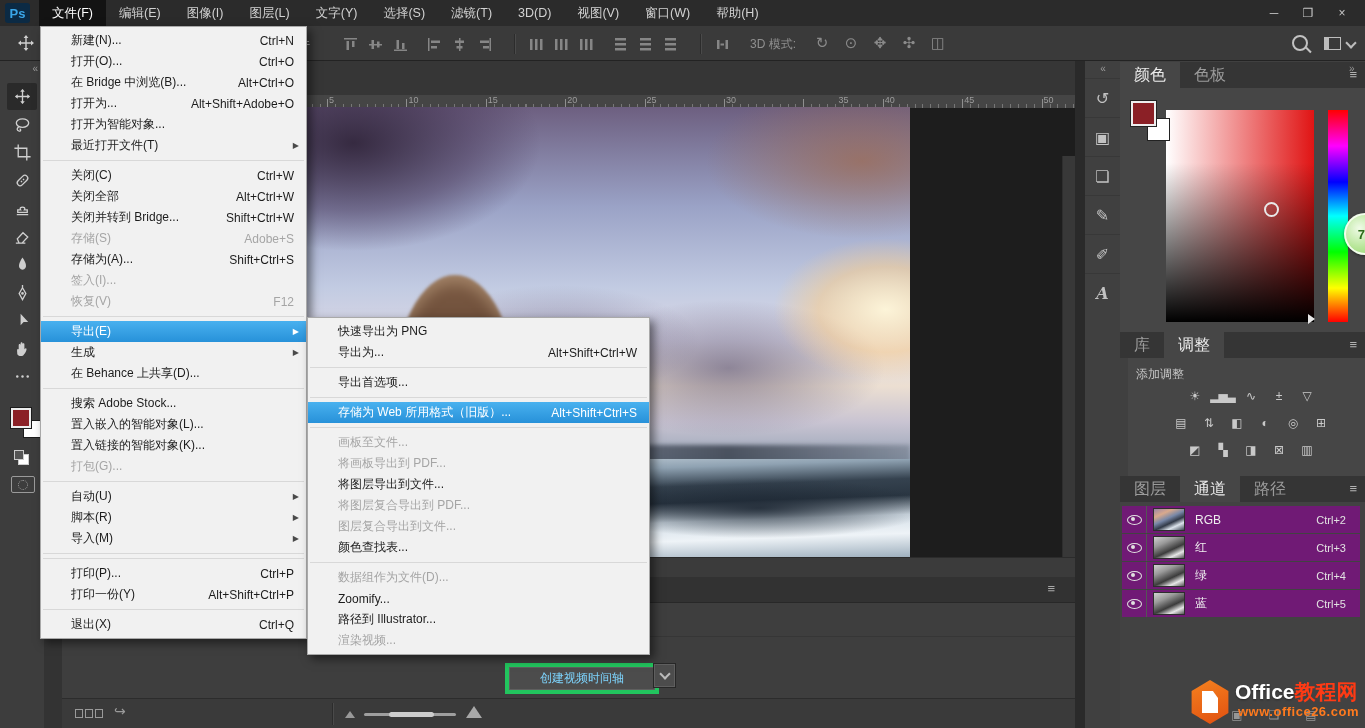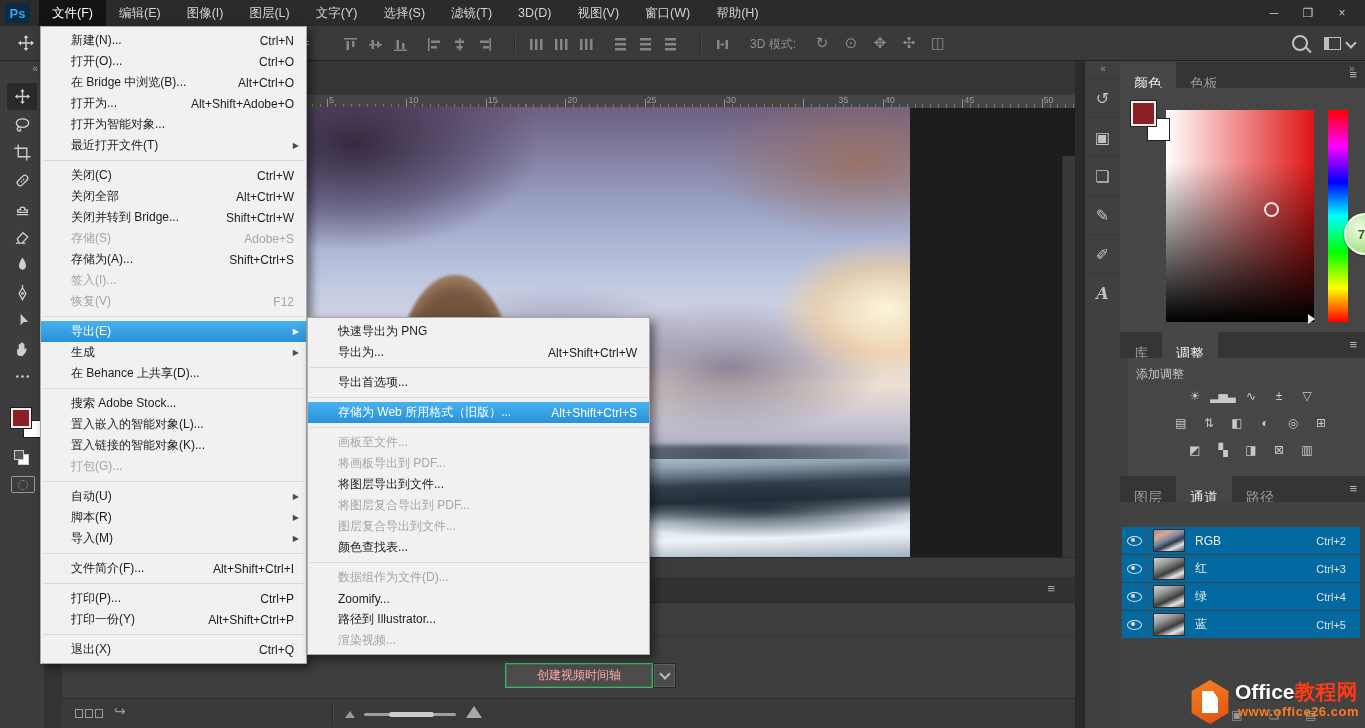--- a/index.html
+++ b/index.html
@@ -68,64 +68,64 @@
   #head{position:absolute;left:88px;top:168px;width:124px;height:290px;filter:blur(1.5px);
     background:linear-gradient(180deg,#7d5c44 0%,#5d4030 35%,#3a2718 75%);
     border-radius:50% 50% 35% 35%/42% 42% 20% 20%;box-shadow:inset 0 8px 14px rgba(232,204,170,.35);}
   #vscroll{position:absolute;right:0;top:48px;width:12px;height:469px;background:#383838;border-left:1px solid #2e2e2e;}
   #hscrollstrip{position:absolute;left:0;top:497px;width:1031px;height:20px;background:#3b3b3b;border-top:1px solid #2b2b2b;}
   
   #timeline{position:absolute;left:62px;top:577px;width:1013px;height:151px;background:#3e3e3e;}
   #tlhead{position:absolute;left:0;top:0;width:100%;height:25px;background:#323232;border-bottom:1px solid #282828;}
   #tlmenu{position:absolute;right:20px;top:4px;color:#a8a8a8;font-size:13px;}
   #tlband{position:absolute;left:0;top:25px;width:100%;height:34px;border-bottom:1px solid #363636;}
-  #tlbutton{position:absolute;left:443px;top:86px;width:146px;height:23px;background:#4c4c4c;border:1px solid #22c55e;
-    box-shadow:inset 0 0 0 1px #5f5f5f;color:#fca5a5;font-size:12px;display:flex;align-items:center;justify-content:center;}
+  #tlbutton{position:absolute;left:443px;top:86px;width:146px;height:23px;background:#4c4c4c;border:4px solid #22c55e;
+    box-shadow:inset 0 0 0 1px #5f5f5f;color:#7dd3fc;font-size:12px;display:flex;align-items:center;justify-content:center;}
   #tlchev{position:absolute;left:591px;top:86px;width:21px;height:23px;background:#4c4c4c;border:1px solid #272727;
     box-shadow:inset 0 0 0 1px #5f5f5f;display:flex;align-items:center;justify-content:center;}
   #tlchev i{width:6px;height:6px;border-right:2px solid #bbb;border-bottom:2px solid #bbb;transform:rotate(45deg);margin-top:-3px;display:block;}
   #tlbottom{position:absolute;left:0;top:121px;width:100%;height:30px;background:#3a3a3a;border-top:1px solid #2c2c2c;}
   #ooo{position:absolute;left:13px;top:10px;display:flex;gap:2px;}
   #ooo i{width:6px;height:7px;border:1px solid #9a9a9a;display:block;}
   #sharearrow{position:absolute;left:52px;top:4px;color:#9a9a9a;font-size:14px;}
   #tldiv{position:absolute;left:270px;top:4px;width:1px;height:22px;background:#2c2c2c;border-right:1px solid #4a4a4a;}
   #ztri1{position:absolute;left:283px;top:12px;width:0;height:0;border-left:5px solid transparent;border-right:5px solid transparent;border-bottom:7px solid #999;}
   #ztrack{position:absolute;left:302px;top:14px;width:92px;height:3px;background:#9f9f9f;border-radius:2px;}
   #ztrack i{position:absolute;left:25px;top:-1px;width:45px;height:5px;background:#cdcdcd;border-radius:3px;display:block;}
   #ztri2{position:absolute;left:404px;top:7px;width:0;height:0;border-left:8px solid transparent;border-right:8px solid transparent;border-bottom:12px solid #a8a8a8;}
   
   #gapstrip{position:absolute;left:1075px;top:60px;width:10px;height:668px;background:#2a2a2a;}
   #iconstrip{position:absolute;left:1085px;top:60px;width:35px;height:668px;background:#404040;border-right:1px solid #333;}
   #striphead{height:15px;color:#9a9a9a;font-size:10px;text-align:center;padding-top:3px;letter-spacing:-1px;}
   .sicon{width:35px;height:38px;display:flex;align-items:center;justify-content:center;color:#c2c2c2;font-size:16px;border-top:1px solid #383838;}
   .sicon.serif{font-family:"DejaVu Serif","Liberation Serif",serif;font-style:italic;font-weight:bold;}
   #rightcol{position:absolute;left:1120px;top:60px;width:245px;height:668px;background:#404040;}
   .ptabbar{position:absolute;left:0;width:245px;height:26px;background:#353535;display:flex;}
-  .ptab{padding:8px 14px;line-height:26px;font-size:14px;color:#9b9b9b;white-space:nowrap;}
+  .ptab{padding:0 14px;line-height:26px;font-size:16px;color:#9b9b9b;white-space:nowrap;}
   .ptab.act{background:#464646;color:#eaeaea;}
   .pmenu{position:absolute;right:8px;top:5px;color:#b2b2b2;font-size:13px;}
   #colortabs{top:2px;}
   #colorbody{position:absolute;left:0;top:28px;width:245px;height:244px;background:#464646;}
   #cfg{position:absolute;left:10px;top:12px;width:25px;height:25px;background:#8b2026;border:1px solid #222;box-shadow:inset 0 0 0 2px #eee;z-index:2;}
   #cbg{position:absolute;left:27px;top:30px;width:21px;height:21px;background:#fff;border:1px solid #222;z-index:1;}
   #cfield{position:absolute;left:46px;top:22px;width:148px;height:212px;
     background:linear-gradient(to top,#000,rgba(0,0,0,0) 75%),linear-gradient(to right,#fff,#e01414);}
   #cmark{position:absolute;left:98px;top:92px;width:11px;height:11px;border:2px solid #e8e8e8;border-radius:50%;}
   #chue{position:absolute;left:208px;top:22px;width:20px;height:212px;
     background:linear-gradient(#f00,#f0f 17%,#00f 34%,#0ff 50%,#0f0 67%,#ff0 84%,#f00);}
   #chuetri{position:absolute;left:188px;top:226px;width:0;height:0;border-top:5px solid transparent;border-bottom:5px solid transparent;border-left:7px solid #e8e8e8;}
   #adjtabs{top:272px;}
   #adjbody{position:absolute;left:8px;top:298px;width:245px;height:118px;background:#464646;}
   #addlabel{position:absolute;left:8px;top:8px;color:#c6c6c6;font-size:12px;}
   .adjrow{position:absolute;left:0;width:245px;display:flex;justify-content:center;gap:5px;}
   #adjr1{top:28px;}#adjr2{top:55px;}#adjr3{top:82px;}
   .adjicon{width:23px;height:19px;color:#c9c9c9;font-size:12px;display:flex;align-items:center;justify-content:center;letter-spacing:-1px;}
   #chtabs{top:416px;}
   #chbody{position:absolute;left:0;top:442px;width:245px;height:226px;background:#424242;}
-  .chrow{position:absolute;left:2px;width:238px;height:27px;background:#0369a1;display:flex;align-items:center;margin-top:21px;}
+  .chrow{position:absolute;left:2px;width:238px;height:27px;background:#701a75;display:flex;align-items:center;}
   .cheye{width:24px;height:100%;border-right:1px solid #555;display:flex;align-items:center;justify-content:center;}
   .eye{width:13px;height:8px;border:1.3px solid #e0e0e0;border-radius:50%;position:relative;display:block;}
   .eye::after{content:"";position:absolute;left:3px;top:1px;width:4px;height:4px;background:#e0e0e0;border-radius:50%;}
   .chthumb{width:30px;height:21px;margin-left:6px;border:1px solid #2e2e2e;}
   .chthumb.rgb{background:linear-gradient(155deg,#9b86a8 0%,#d9a98c 25%,#7888a8 45%,#323a48 62%,#dce4ec 78%,#3c4652 100%);}
   .chthumb.gray{background:linear-gradient(155deg,#d2d2d2 0%,#9a9a9a 30%,#3c3c3c 60%,#e6e6e6 80%,#555 100%);}
   .chlabel{margin-left:10px;color:#efefef;font-size:12px;}
   .chsc{margin-left:auto;margin-right:14px;color:#e2e2e2;font-size:11px;}
   #chbottomicons{position:absolute;left:78px;top:206px;display:flex;gap:26px;color:#969696;font-size:12px;}
   #expand{position:absolute;left:1349px;top:63px;color:#9a9a9a;font-size:10px;letter-spacing:-1px;z-index:6;}
@@ -621,24 +621,20 @@
         <span class="lab">脚本(R)</span>
         <span class="sc"></span>
         <span class="arr">▶</span>
       </div>
       <div class="mitem">
         <span class="lab">导入(M)</span>
         <span class="sc"></span>
         <span class="arr">▶</span>
       </div>
       <div class="msep"></div>
-      <div class="mitem">
-        <span class="lab">文件简介(F)...</span>
-        <span class="sc">Alt+Shift+Ctrl+I</span>
-      </div>
       <div class="msep"></div>
       <div class="mitem">
         <span class="lab">打印(P)...</span>
         <span class="sc">Ctrl+P</span>
       </div>
       <div class="mitem">
         <span class="lab">打印一份(Y)</span>
         <span class="sc">Alt+Shift+Ctrl+P</span>
       </div>
       <div class="msep"></div>

